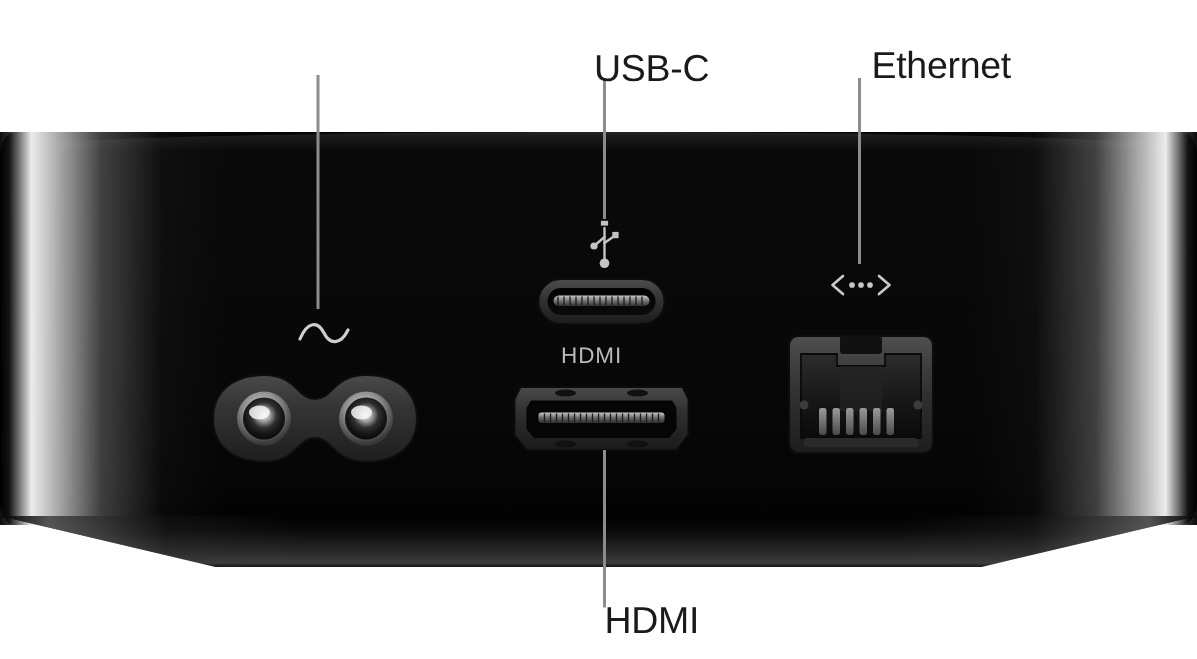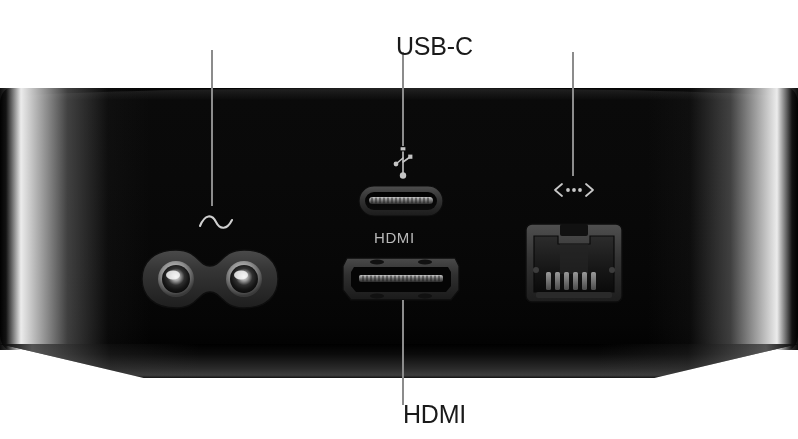--- a/index.html
+++ b/index.html
@@ -404,15 +404,16 @@
       <rect x="12" y="70" width="76" height="6" rx="2" fill="#2a2a2a"></rect>
     </svg>
   </div>
 
   <div class="leader" id="leader-power"></div>
   <div class="leader" id="leader-usbc"></div>
   <div class="leader" id="leader-eth"></div>
   <div class="leader" id="leader-hdmi-b"></div>
 
   <div class="callout" id="label-usbc">USB-C</div>
+  <div class="callout" id="label-eth">Ethernet</div>
   <div class="callout" id="label-hdmi-b">HDMI</div>
 
 </div>
 
 </body></html>

